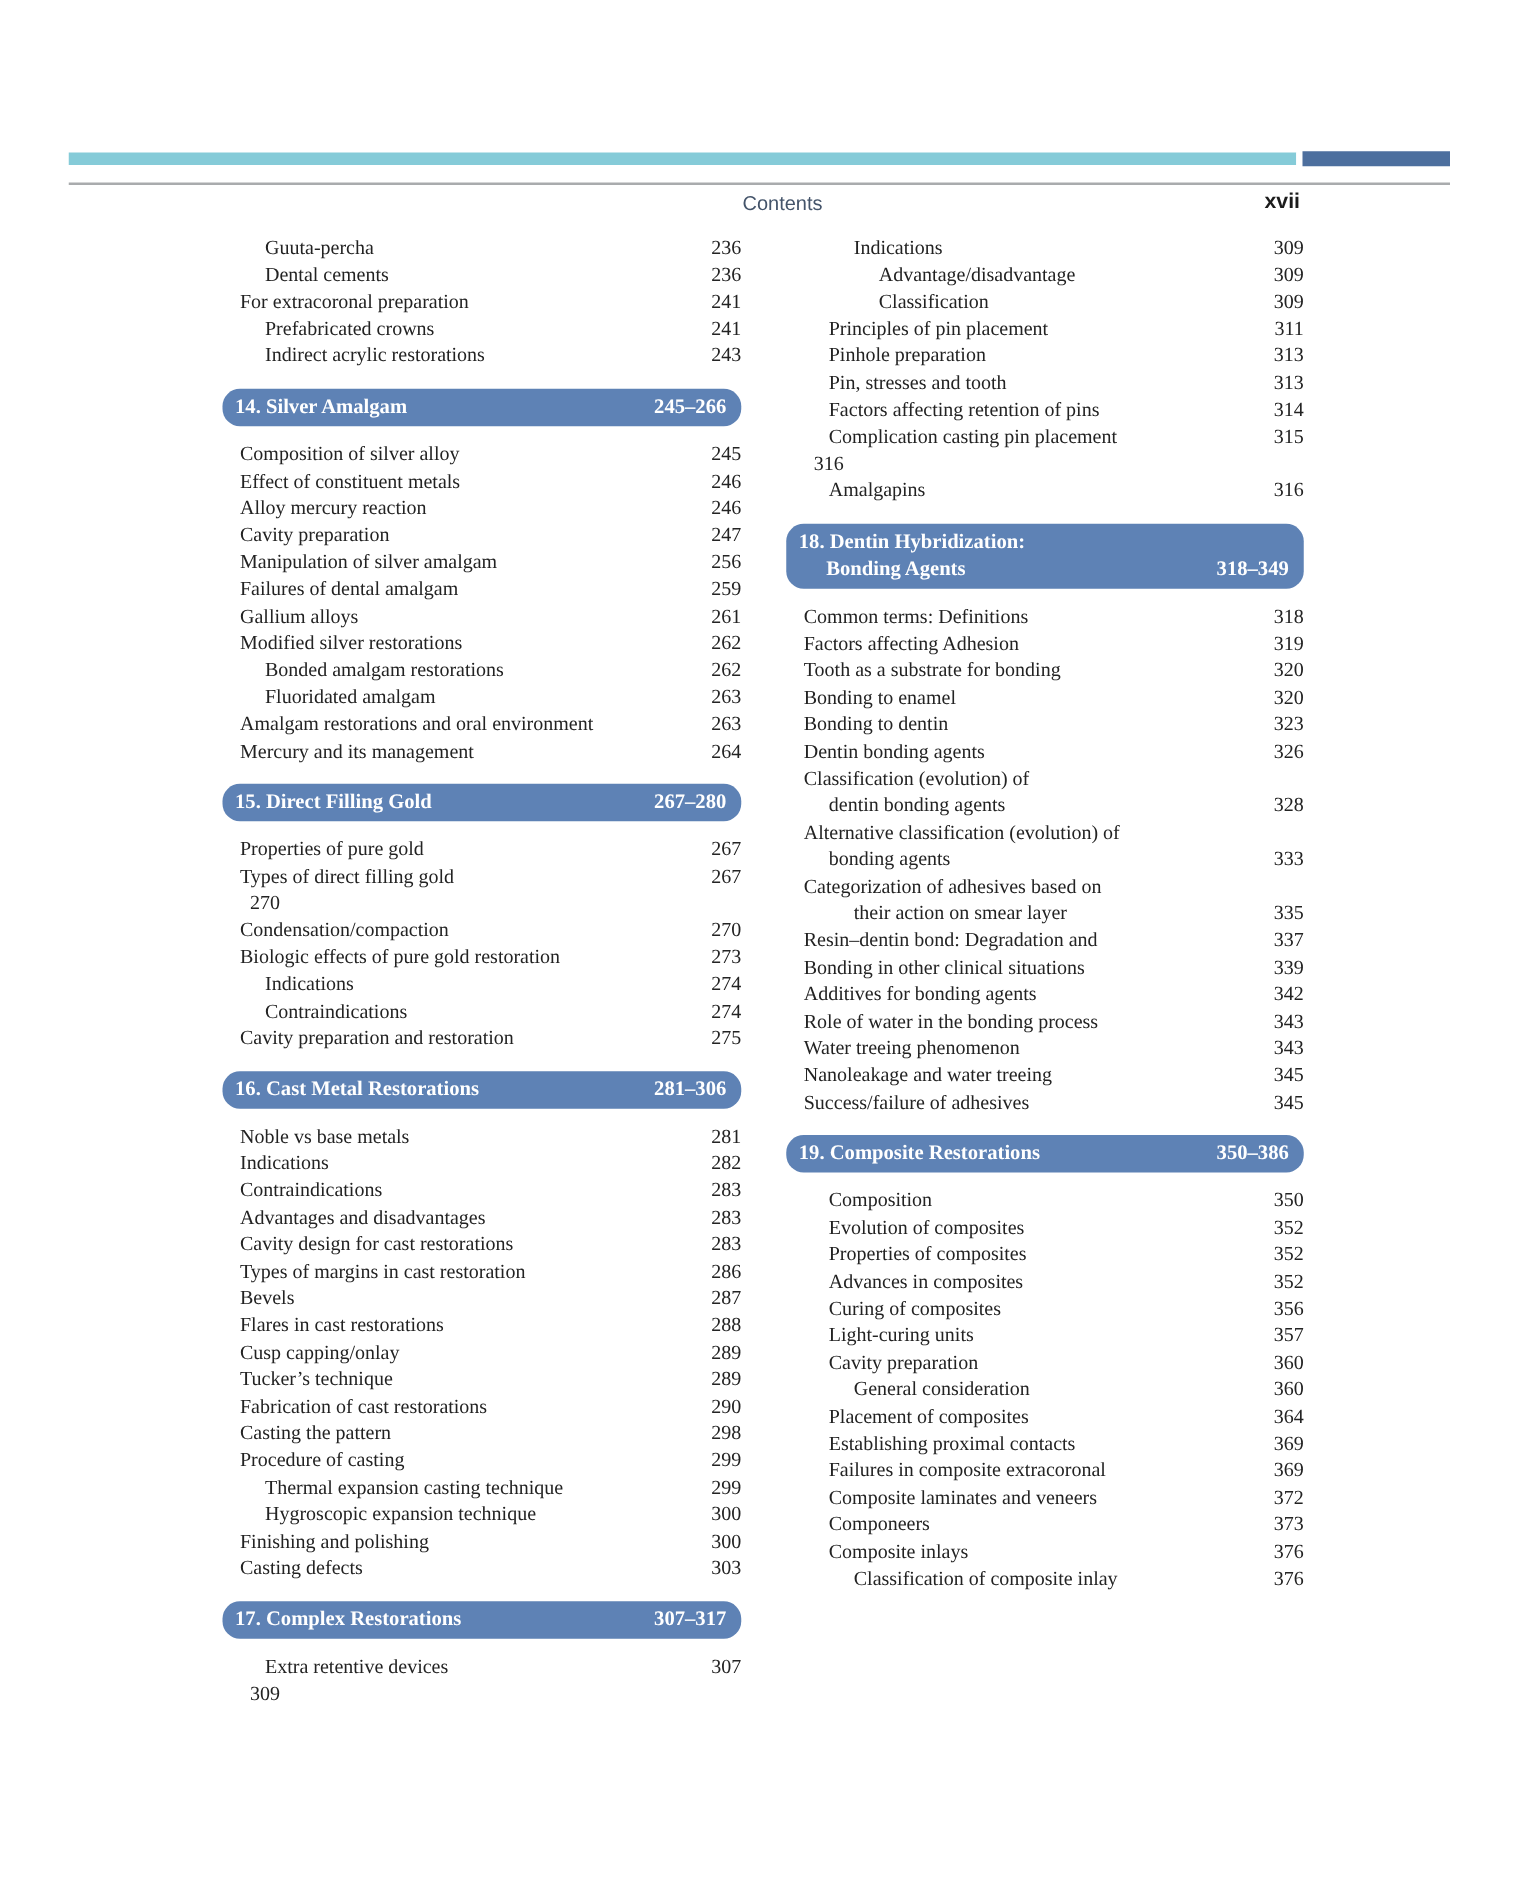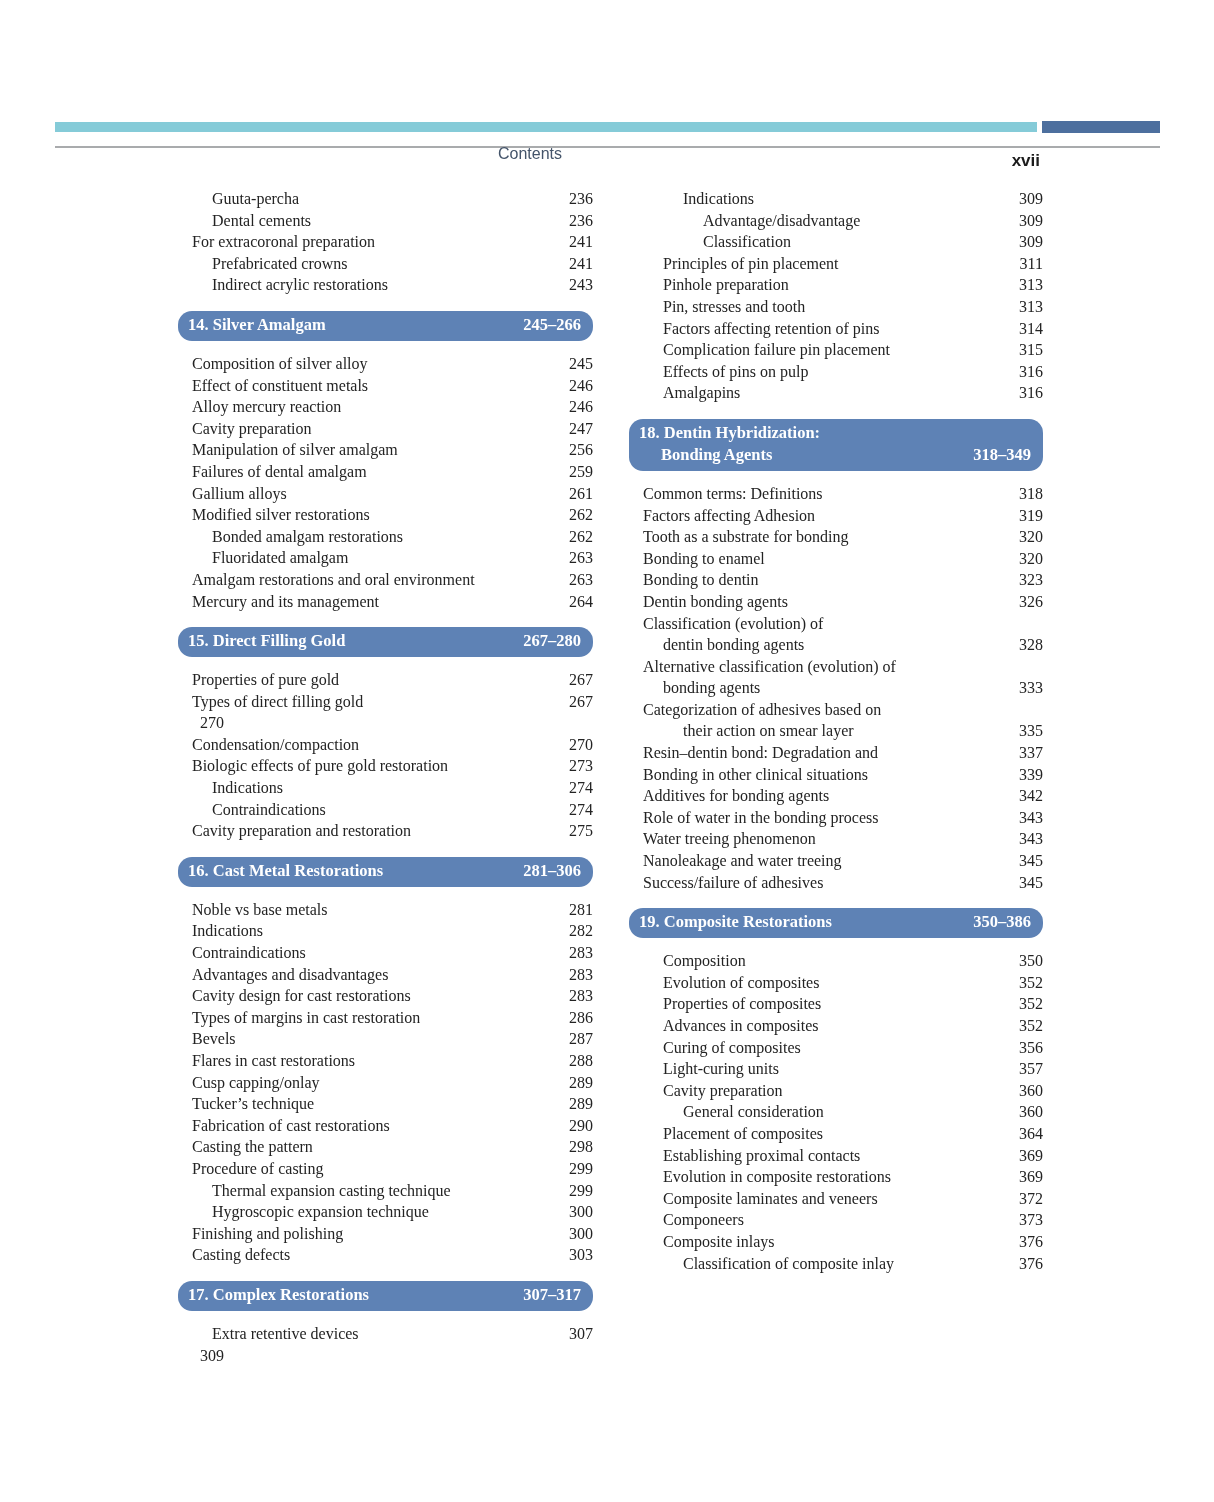--- a/index.html
+++ b/index.html
@@ -10,21 +10,21 @@
     font-family:"Liberation Serif","DejaVu Serif",serif;
     color:var(--text,#232323);
     overflow:hidden;
   }
   .top-accent{position:absolute;top:122px;left:55px;width:1105px;height:10px;display:flex;}
   .accent-teal{width:982px;height:10px;background:var(--accent-teal,#85cbd8);}
   .accent-gap{width:5px;height:10px;background:#ffffff;}
   .accent-blue{flex:1;height:12px;margin-top:-1px;background:var(--accent-blue,#4d6f9e);}
   .header-rule{position:absolute;top:146px;left:55px;width:1105px;height:2px;background:var(--rule,#a9abad);}
   .header-contents{
-    position:absolute;top:145px;left:498px;width:160px;text-align:left;
+    position:absolute;top:155px;left:498px;width:160px;text-align:right;
     font-family:"Liberation Sans","DejaVu Sans",sans-serif;
     font-size:16px;color:var(--header-text,#44546a);
   }
   .folio{
     position:absolute;top:151px;left:960px;width:80px;text-align:right;
     font-weight:bold;font-size:17px;color:#1c1c1c;
     font-family:"Liberation Sans","DejaVu Sans",sans-serif;
   }
   .columns{
     position:absolute;top:188px;left:178px;width:865px;
@@ -402,28 +402,25 @@
             <div class="entry-page">313</div>
           </div>
           <div class="entry">
             <div class="entry-lines">
               <div class="entry-line indent-1">Factors affecting retention of pins</div>
             </div>
             <div class="entry-page">314</div>
           </div>
           <div class="entry">
             <div class="entry-lines">
-              <div class="entry-line indent-1">Complication failure pin placement</div>
+              <div class="entry-line indent-1">Complication casting pin placement</div>
             </div>
             <div class="entry-page">315</div>
           </div>
           <div class="entry">
-            <div class="entry-lines">
-              <div class="entry-line indent-1">Effects of pins on pulp</div>
-            </div>
             <div class="entry-page">316</div>
           </div>
           <div class="entry">
             <div class="entry-lines">
               <div class="entry-line indent-1">Amalgapins</div>
             </div>
             <div class="entry-page">316</div>
           </div>
         </div>
         <div class="chapter-bar">
@@ -596,21 +593,21 @@
             <div class="entry-page">364</div>
           </div>
           <div class="entry">
             <div class="entry-lines">
               <div class="entry-line indent-1">Establishing proximal contacts</div>
             </div>
             <div class="entry-page">369</div>
           </div>
           <div class="entry">
             <div class="entry-lines">
-              <div class="entry-line indent-1">Evolution in composite restorations</div>
+              <div class="entry-line indent-1">Failures in composite extracoronal</div>
             </div>
             <div class="entry-page">369</div>
           </div>
           <div class="entry">
             <div class="entry-lines">
               <div class="entry-line indent-1">Composite laminates and veneers</div>
             </div>
             <div class="entry-page">372</div>
           </div>
           <div class="entry">

